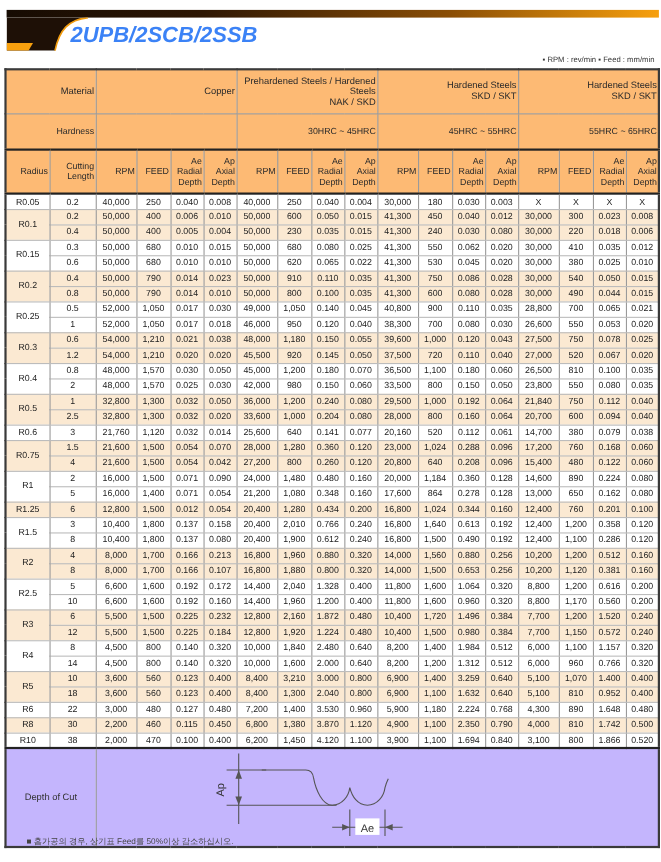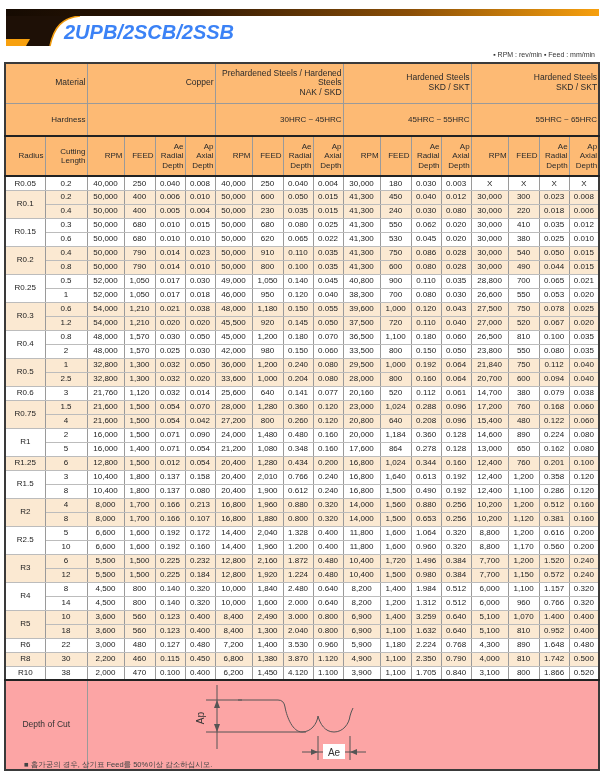--- a/index.html
+++ b/index.html
@@ -25,21 +25,21 @@
   .tbl .hard-row th { height:33px; font-size:8px; }
   .tbl .sub-row th { height:40px; font-size:8px;
     border-top:2px solid #222; border-bottom:2px solid #222; }
   .gs { border-left:1.5px solid #4a4a4a !important; }
   .tbl td { height:14px; border-top:1px solid #bcbcbc; border-bottom:1px solid #bcbcbc; }
   .tbl tr.gstart td { border-top:1px solid #6f6f6f; }
   .tbl tr.alt td { background:#fbe9d2; }
   .tbl td.radius { font-size:8px; }
   .tbl td.cutlen { }
   
-  .tbl .depth-row td { height:90px; border-top:2px solid #222; background:#fca5a5; }
+  .tbl .depth-row td { height:90px; border-top:2px solid #222; background:#c4b5fd; }
   .tbl .depth-label { font-size:8.5px; color:#333; }
   .diag { display:block; margin:0 auto; }
   .diag path, .diag line { stroke:#555; stroke-width:1; fill:none; }
   .diag .arr { fill:#555; stroke:none; }
   .diag text { font-size:10px; fill:#333; stroke:none; font-family:"Liberation Sans",sans-serif; }
   
   .footnote { position:absolute; left:24px; top:760px; font-size:7.5px; color:#444; }
 </style>
 </head>
 <body>
@@ -721,21 +721,21 @@
         <td>0.320</td>
       </tr>
       <tr class="alt gstart">
         <td class="radius" rowspan="2">R5</td>
         <td class="cutlen">10</td>
         <td class="gs">3,600</td>
         <td>560</td>
         <td>0.123</td>
         <td>0.400</td>
         <td class="gs">8,400</td>
-        <td>2,490</td>
+        <td>3,210</td>
         <td>3.000</td>
         <td>0.800</td>
         <td class="gs">6,900</td>
         <td>1,400</td>
         <td>3.259</td>
         <td>0.640</td>
         <td class="gs">5,100</td>
         <td>1,070</td>
         <td>1.400</td>
         <td>0.400</td>
@@ -805,21 +805,21 @@
         <td class="gs">2,000</td>
         <td>470</td>
         <td>0.100</td>
         <td>0.400</td>
         <td class="gs">6,200</td>
         <td>1,450</td>
         <td>4.120</td>
         <td>1.100</td>
         <td class="gs">3,900</td>
         <td>1,100</td>
-        <td>1.705</td>
+        <td>1.694</td>
         <td>0.840</td>
         <td class="gs">3,100</td>
         <td>800</td>
         <td>1.866</td>
         <td>0.520</td>
       </tr>
     </tbody>
   <tbody>
     <tr class="depth-row">
       <td colspan="2" class="depth-label">Depth of Cut</td>

